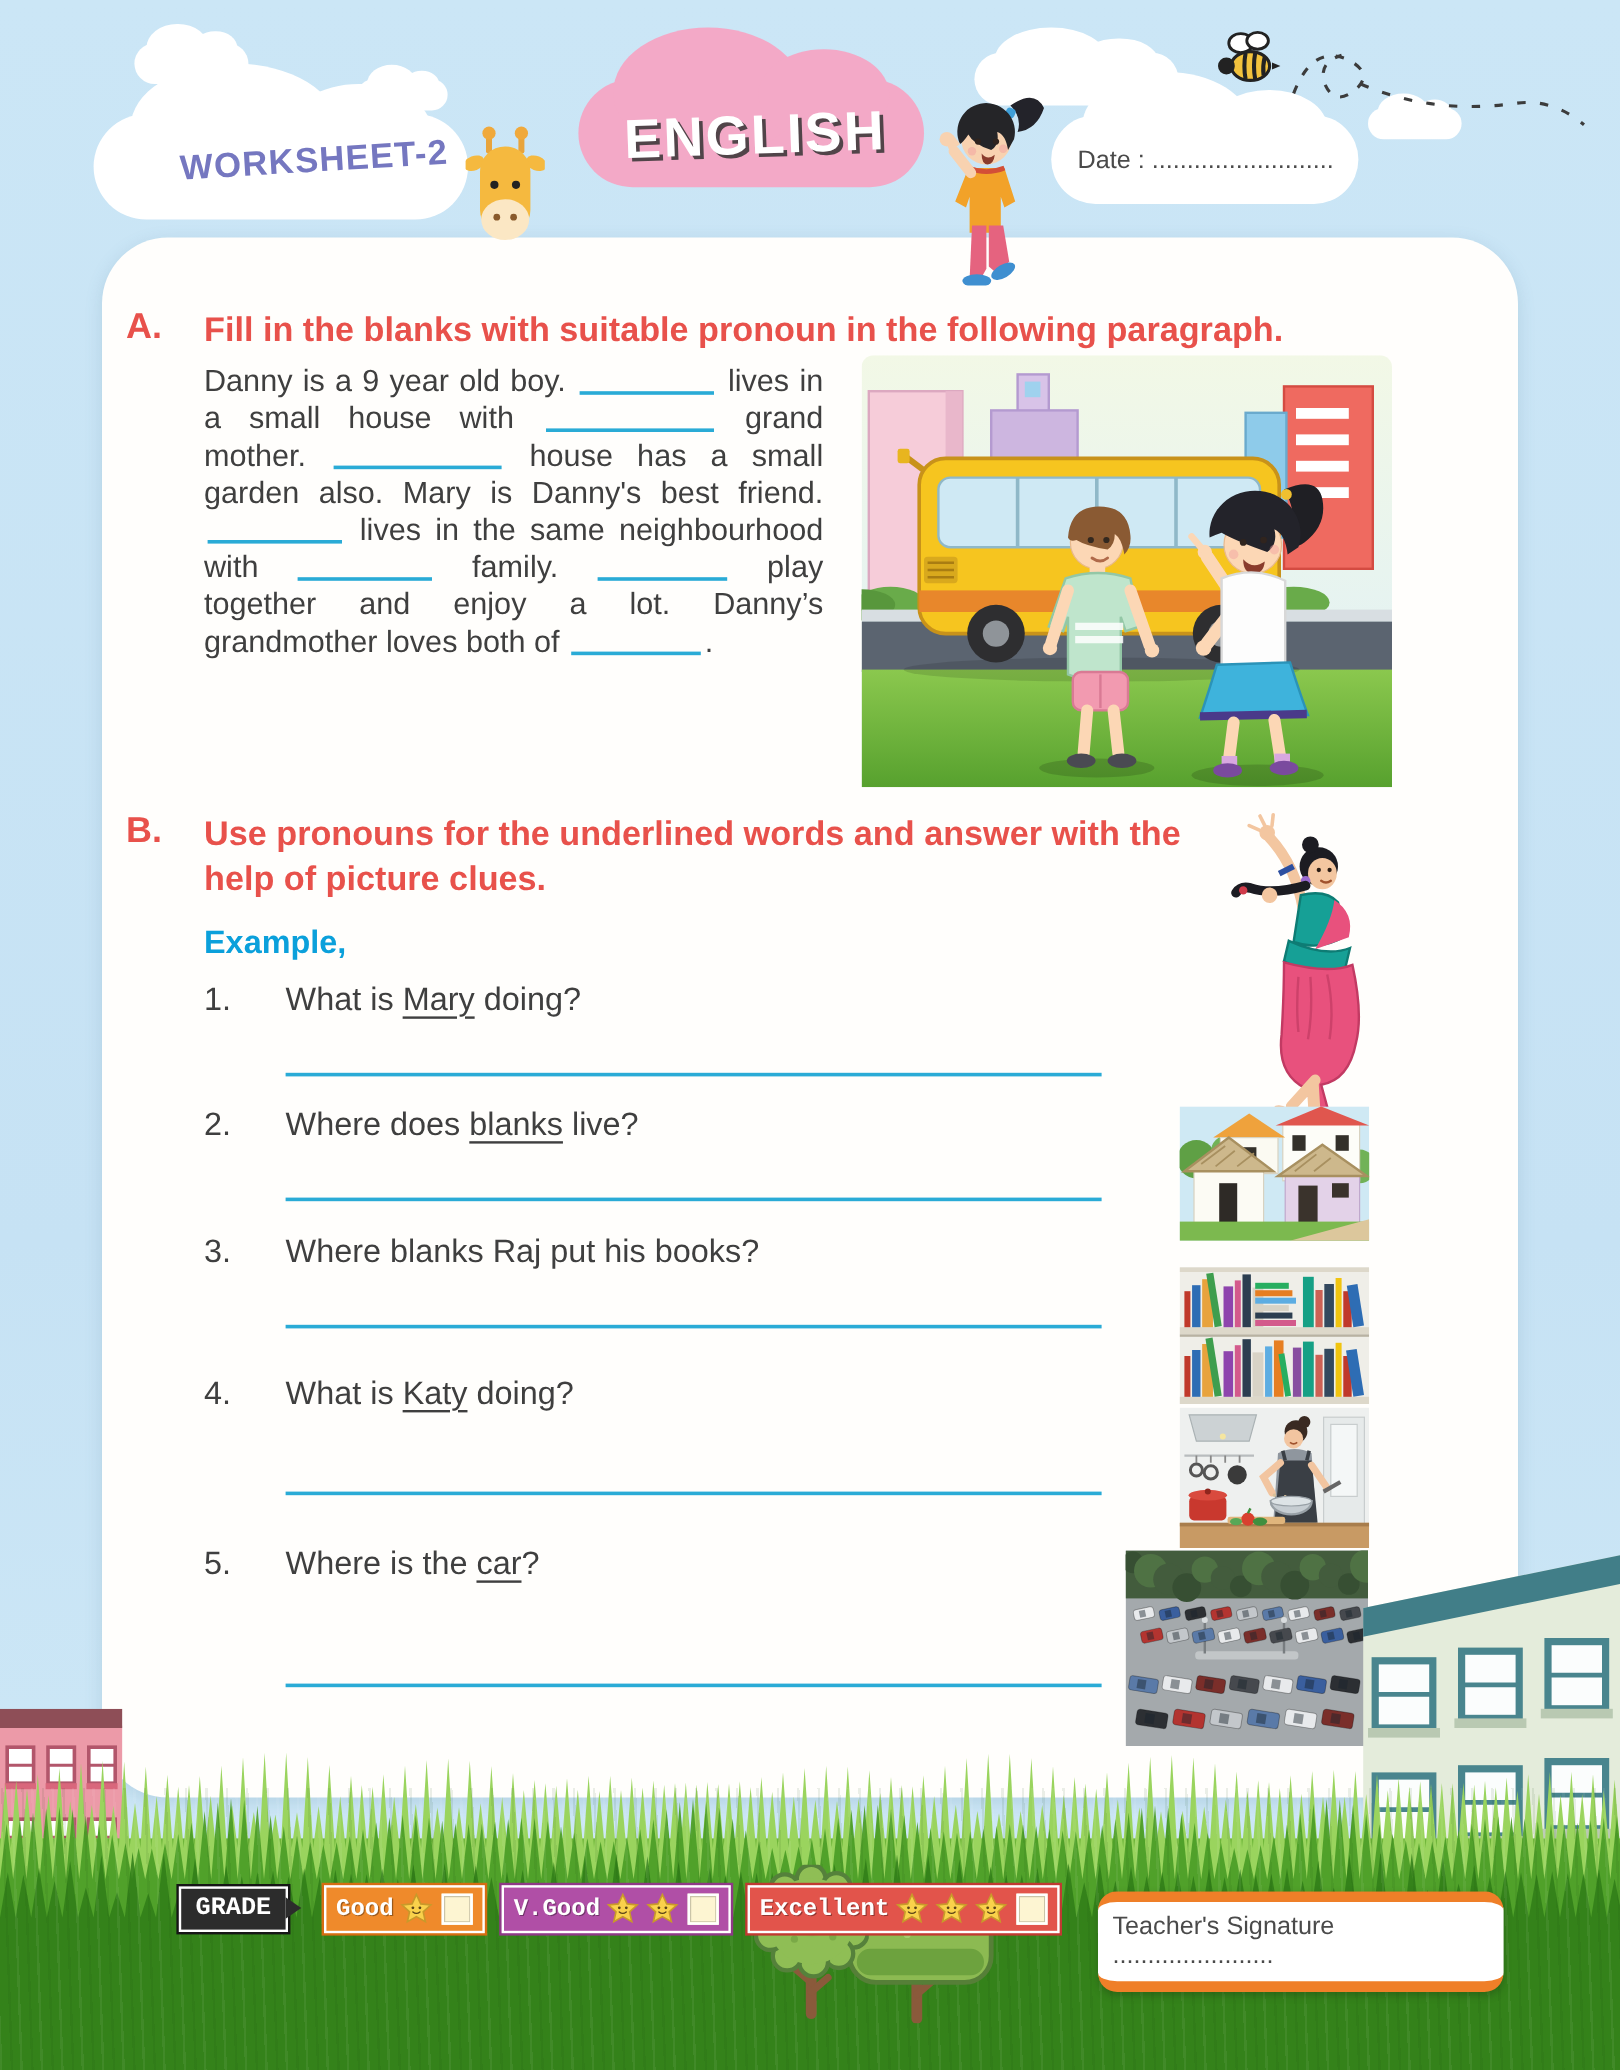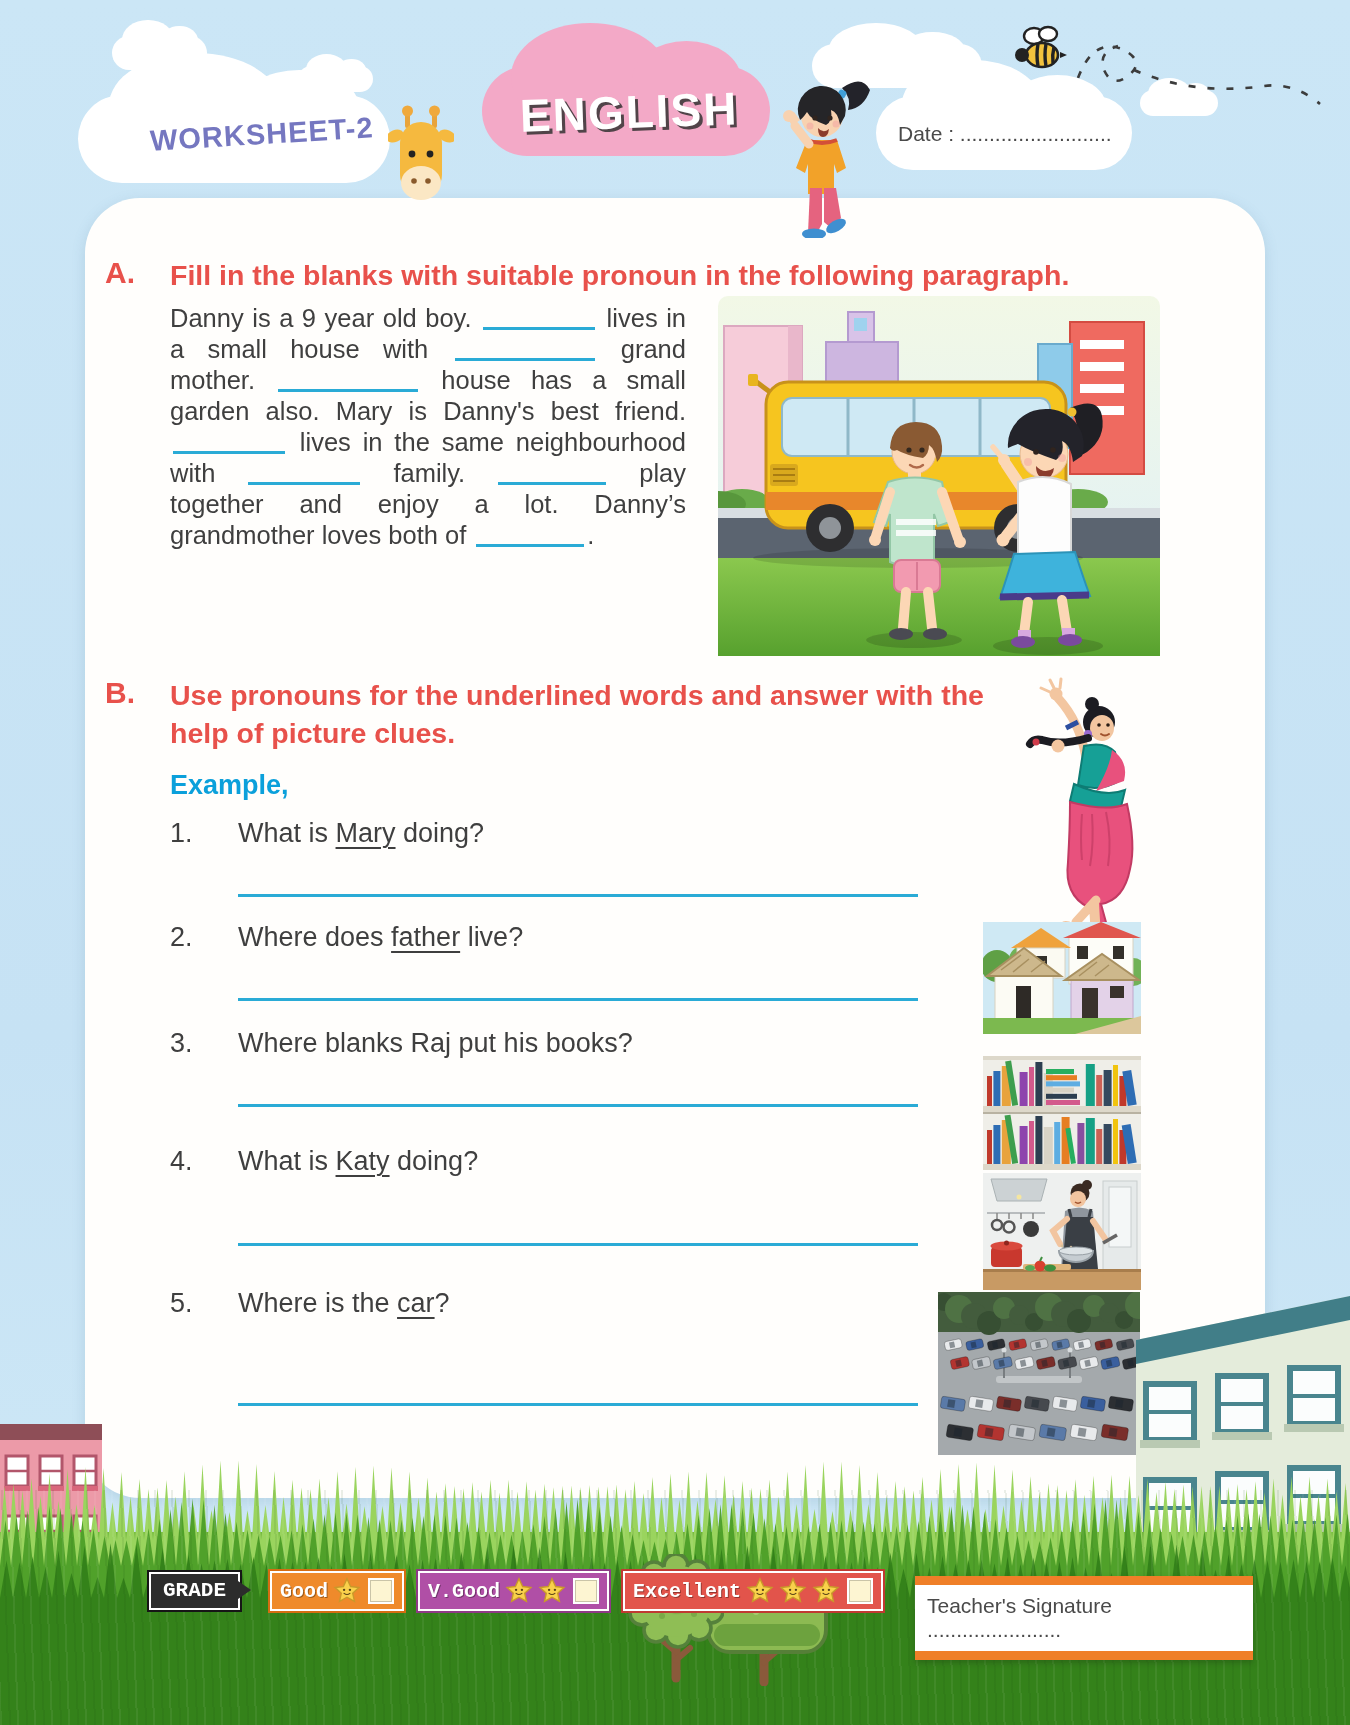--- a/index.html
+++ b/index.html
@@ -65,21 +65,21 @@
       font-family:"Liberation Mono", monospace;font-weight:bold;font-size:21px;padding:5px 12px 6px;}
   .grade-tag::after{content:"";position:absolute;right:-22px;top:7px;border:9px solid transparent;border-left:13px solid #2c2c2c;}
   .grade-box{display:flex;align-items:center;gap:5px;border:2px solid #fff;padding:4px 8px;
       font-family:"Liberation Mono", monospace;font-weight:bold;font-size:20px;color:#fff;
       text-shadow:1px 1px 0 rgba(0,0,0,.35);}
   .grade-box:first-of-type{margin-left:16px;}
   .grade-box .star{width:28px;height:28px;}
   .grade-check{width:22px;height:22px;background:#fdf5d2;border:2px solid #fff;box-shadow:inset 0 0 0 1px rgba(0,0,0,.2);margin-left:2px;}
 
   .teacher-box{left:915px;top:1576px;width:314px;background:#fff;border-top:9px solid #ef7f28;border-bottom:9px solid #ef7f28;
-      z-index:7;box-shadow:0 3px 6px rgba(30,60,20,.35);padding:9px 12px;}
+      z-index:7;box-shadow:0 3px 6px rgba(30,60,20,.35);padding:9px 12px;border-radius:16px;}
   .teacher-box span{color:#4a4a4a;font-size:21px;}
 </style>
 </head>
 <body>
 
 <div class="page">
 
   <div class="cloud" style="left:112px;top:36px;width:95px;height:34px;"></div>
   <div class="cloud" style="left:298px;top:66px;width:75px;height:26px;"></div>
   <div class="cloud" style="left:812px;top:44px;width:170px;height:44px;"></div>
@@ -247,21 +247,21 @@
   <div class="abs example-label">Example,</div>
 
   <div>
       <div class="question q0">
         <span class="qnum">1.</span>
         <span class="qtext">What is <span class="uline">Mary</span> doing?</span>
         <div class="answer-line"></div>
       </div>
       <div class="question q1">
         <span class="qnum">2.</span>
-        <span class="qtext">Where does <span class="uline">father</span> live?</span>
+        <span class="qtext">Where does <span class="uline">blanks</span> live?</span>
         <div class="answer-line"></div>
       </div>
       <div class="question q2">
         <span class="qnum">3.</span>
         <span class="qtext">Where blanks Raj put his books?</span>
         <div class="answer-line"></div>
       </div>
       <div class="question q3">
         <span class="qnum">4.</span>
         <span class="qtext">What is <span class="uline">Katy</span> doing?</span>

